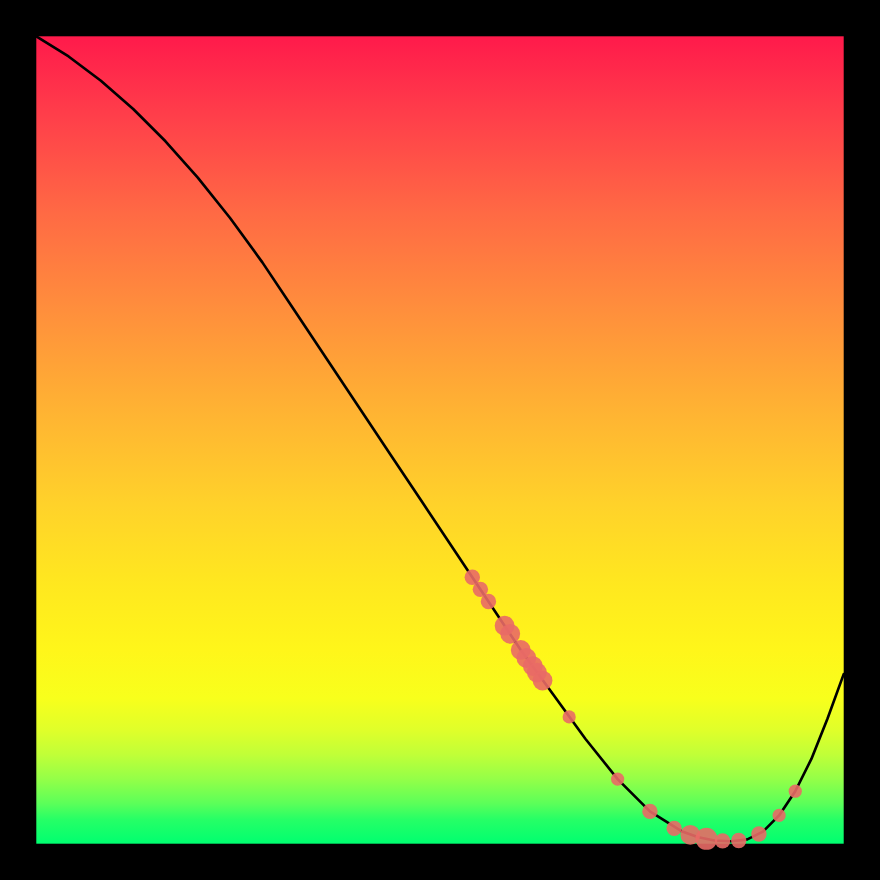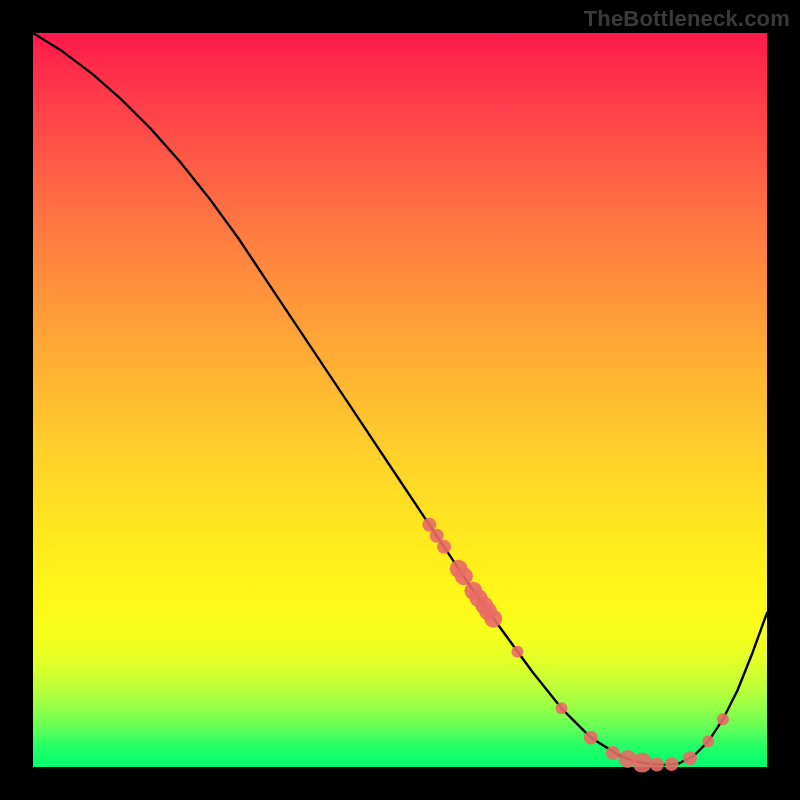--- a/index.html
+++ b/index.html
@@ -86,14 +86,13 @@
           <circle cx="594.54" cy="725.93" r="9" fill="#e96a66" fill-opacity="0.9"></circle>
           <circle cx="609.22" cy="729.60" r="10" fill="#e96a66" fill-opacity="0.9"></circle>
           <circle cx="623.90" cy="731.43" r="7" fill="#e96a66" fill-opacity="0.9"></circle>
           <circle cx="638.58" cy="731.06" r="7" fill="#e96a66" fill-opacity="0.9"></circle>
           <circle cx="656.93" cy="725.19" r="7" fill="#e96a66" fill-opacity="0.9"></circle>
           <circle cx="675.28" cy="708.31" r="6" fill="#e96a66" fill-opacity="0.9"></circle>
           <circle cx="689.96" cy="686.29" r="6" fill="#e96a66" fill-opacity="0.9"></circle>
         </g>
     </svg>
   </div>
-  <div class="watermark">TheBottleneck.com</div>
 </div>
 
 </body></html>

